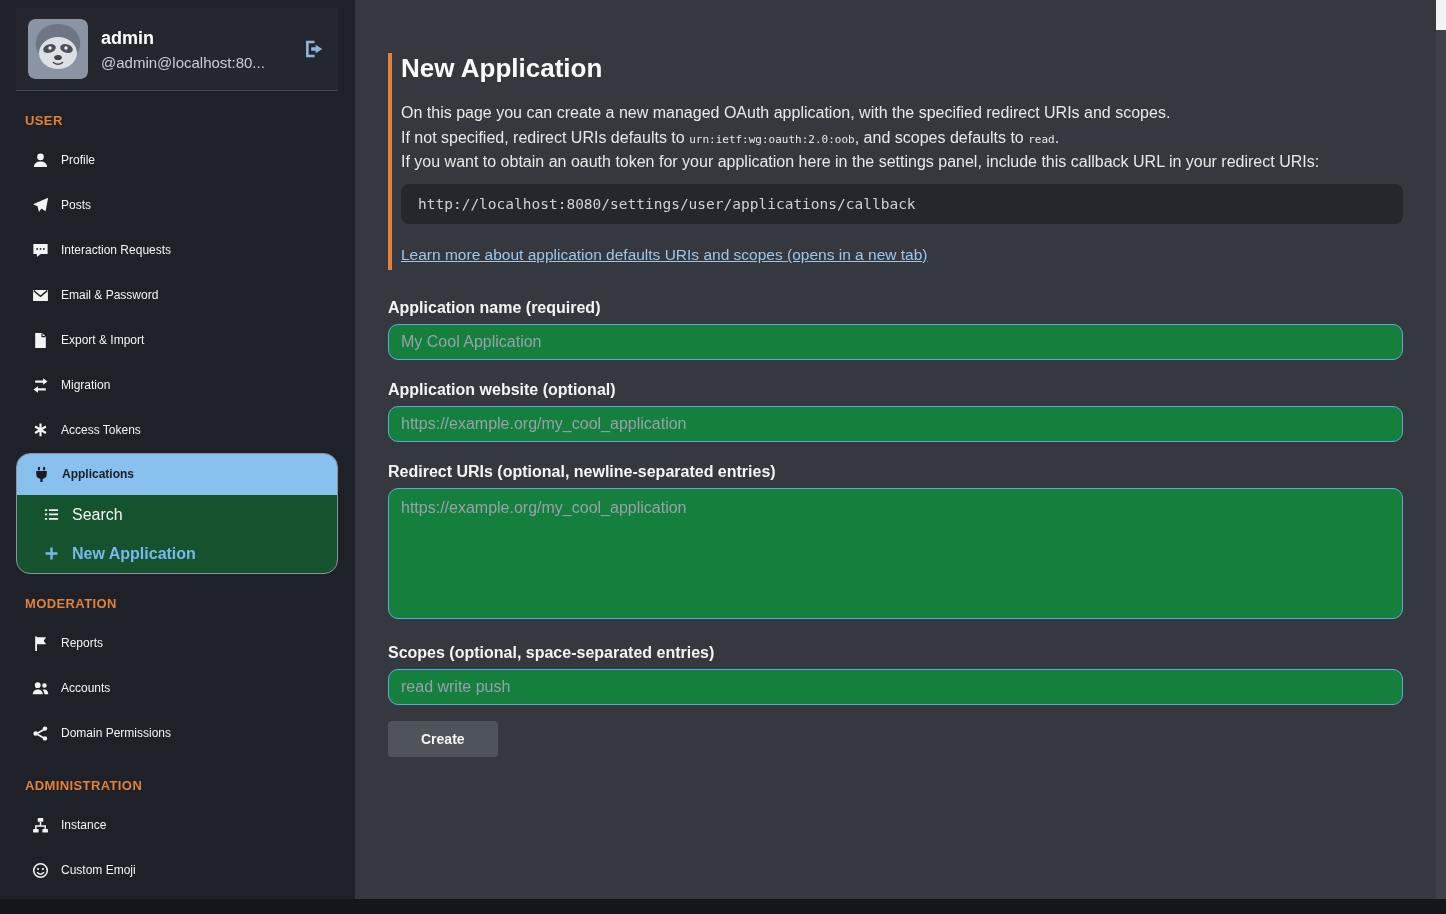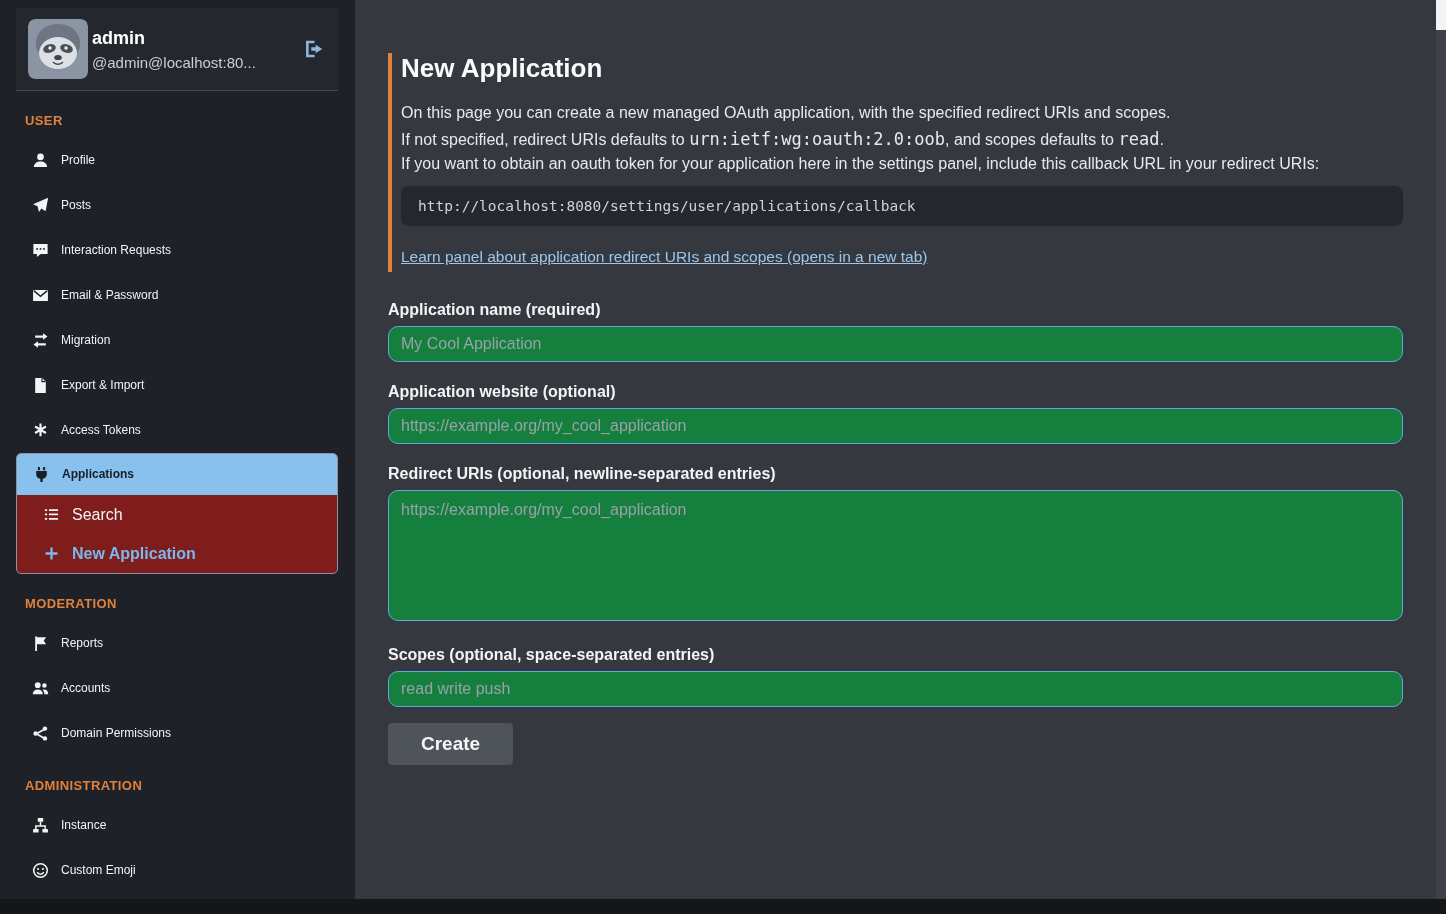--- a/index.html
+++ b/index.html
@@ -3,51 +3,51 @@
 <meta charset="utf-8">
 <style>
   *{box-sizing:border-box;margin:0;padding:0}
   html,body{width:1446px;height:914px;overflow:hidden}
   body{font-family:"Liberation Sans","DejaVu Sans",sans-serif;background:#15171c;color:#eaebec}
   .app{display:flex;width:1446px;height:914px;position:relative;overflow:hidden;background:#15171c}
 
   
   .sidebar{flex:0 0 355px;width:355px;background:#1e2127;overflow:hidden}
   .side-inner{margin:8px 17px 0 16px}
-  .user-card{display:flex;align-items:center;gap:4px;background:#24282e;padding:11px 12px;border-bottom:1px solid #42464e;cursor:pointer}
+  .user-card{display:flex;align-items:center;gap:13px;background:#24282e;padding:11px 12px;border-bottom:1px solid #42464e;cursor:pointer}
   .avatar{width:60px;height:60px;flex:0 0 60px;border-radius:7px;overflow:hidden}
   .user-meta{flex:1;min-width:0}
   .user-name{font-weight:bold;font-size:18px;color:#ffffff;margin-bottom:5px}
   .user-handle{font-size:15px;color:#c9ced4;white-space:nowrap;overflow:hidden}
   .logout{color:#8fb4de;flex:0 0 24px;display:flex;justify-content:center;cursor:pointer}
   .section-label{color:#e0813c;font-size:13px;font-weight:bold;letter-spacing:.03em;margin:22px 0 10px 9px}
   .nav-item{display:flex;align-items:center;gap:10px;padding:12px 13px;color:#f3f4f5;font-size:12px;line-height:21px;cursor:pointer;text-decoration:none}
   .icon{width:22px;flex:0 0 22px;display:inline-flex;justify-content:center;color:inherit}
   .icon svg{display:block}
-  .app-group{border:1px solid #8b93a0;border-radius:5px;overflow:hidden;background:#7f1d1d}
+  .app-group{border:1px solid #8b93a0;border-radius:14px;overflow:hidden;background:#14532d}
   .nav-item.active{background:#88c1ee;color:#191e26;font-weight:bold;padding:10px 13px}
   .sub-item{display:flex;align-items:center;gap:10px;padding:9px 13px 9px 23px;color:#f3f4f5;font-size:16px;line-height:21px;cursor:pointer;text-decoration:none}
   .sub-item.sub-active{color:#79b8ec;font-weight:bold}
 
   
   .main{flex:1;background:#35393f;padding:53px 43px 0 33px;overflow:hidden;position:relative}
   .intro{border-left:4px solid #e0813c;padding-left:9px;padding-bottom:6px}
   h1{font-size:26px;font-weight:bold;color:#fafbfc;margin-bottom:17px}
   .intro p{font-size:16px;line-height:1.54;color:#e8e9ea}
-  code.inline{font-family:"DejaVu Sans Mono","Liberation Mono",monospace;font-size:17px;color:#e8e9ea}
+  code.inline{font-family:"DejaVu Sans Mono","Liberation Mono",monospace;font-size:11px;color:#e8e9ea}
   .callback{background:#24272c;border-radius:8px;padding:12px 17px;font-family:"DejaVu Sans Mono","Liberation Mono",monospace;font-size:14.5px;color:#ced3d8;margin-top:9px;white-space:pre;overflow:hidden}
   .learn-more{display:inline-block;margin-top:22px;color:#9fc6e8;text-decoration:underline;font-size:15.5px;cursor:pointer}
   .form{margin-top:29px}
   .field{margin-bottom:21px}
   .field.last{margin-bottom:16px}
   label{display:block;font-weight:bold;font-size:16px;margin-bottom:7px;color:#f3f4f5}
   input,textarea{width:100%;background:#15803d;border:1px solid #5fa8dc;border-radius:10px;color:#e6e8ea;font-size:16px;font-family:"Liberation Sans","DejaVu Sans",sans-serif;padding:0 12px;height:36px;outline:none}
   textarea{height:131px;padding:8px 12px;resize:none;line-height:1.4}
   input::placeholder,textarea::placeholder{color:#98a1ab;opacity:1}
-  .btn{display:inline-block;background:#4f545b;color:#f5f6f7;border:none;border-radius:4px;font-weight:bold;font-size:19px;font-family:inherit;padding:10px 33px;cursor:pointer}
+  .btn{display:inline-block;background:#4f545b;color:#f5f6f7;border:none;border-radius:4px;font-weight:bold;font-size:14px;font-family:inherit;padding:10px 33px;cursor:pointer}
 
   
   .v-scrollbar{position:absolute;right:0;top:0;width:10px;height:899px;background:#3e4248;cursor:pointer}
   .v-thumb{position:absolute;top:0;right:0;width:10px;height:30px;background:#f2f3f4}
   .h-scrollbar{position:absolute;left:0;bottom:0;width:1446px;height:15px;background:#14161a;cursor:pointer}
 </style>
 </head>
 <body>
 
 <div class="app">
@@ -120,35 +120,35 @@
               <path d="M1 2.8h14v10.4H1z"></path>
               <path d="m1.6 3.4 6.4 5.4 6.4-5.4" fill="none" stroke="#1e2127" stroke-width="1.3"></path>
             </svg>
         </span>
         <span>Email &amp; Password</span>
       </a>
 
       <a class="nav-item">
         <span class="icon">
           <svg viewBox="0 0 16 16" width="17" height="17" fill="currentColor">
+              <path d="M3 1h6.6L13 4.4V15H3z"></path>
+              <path d="M9.4 1.2v3.2h3.2" fill="none" stroke="#1e2127" stroke-width="1.1"></path>
+            </svg>
+        </span>
+        <span>Export &amp; Import</span>
+      </a>
+
+      <a class="nav-item">
+        <span class="icon">
+          <svg viewBox="0 0 16 16" width="17" height="17" fill="currentColor">
               <path d="M10.4 1.2 14.6 4.3 10.4 7.4V5.4H3V3.2h7.4z"></path>
               <path d="M5.6 8.6 1.4 11.7l4.2 3.1v-2H13V10.6H5.6z"></path>
             </svg>
         </span>
         <span>Migration</span>
-      </a>
-
-      <a class="nav-item">
-        <span class="icon">
-          <svg viewBox="0 0 16 16" width="17" height="17" fill="currentColor">
-              <path d="M3 1h6.6L13 4.4V15H3z"></path>
-              <path d="M9.4 1.2v3.2h3.2" fill="none" stroke="#1e2127" stroke-width="1.1"></path>
-            </svg>
-        </span>
-        <span>Export &amp; Import</span>
       </a>
 
       <a class="nav-item">
         <span class="icon">
           <svg viewBox="0 0 16 16" width="17" height="17" fill="currentColor">
               <path d="M7 1.3h2v4.2l3.6-2.1 1 1.8L10 7.3l3.6 2.1-1 1.8L9 9.1v4.2H7V9.1l-3.6 2.1-1-1.8 3.6-2.1-3.6-2.1 1-1.8L7 5.5z"></path>
             </svg>
         </span>
         <span>Access Tokens</span>
       </a>
@@ -256,21 +256,21 @@
   </aside>
 
   <main class="main">
 
     <section class="intro">
       <h1>New Application</h1>
       <p><span>On this page you can create a new managed OAuth application, with the specified redirect URIs and scopes.</span></p>
       <p><span>If not specified, redirect URIs defaults to </span><code class="inline">urn:ietf:wg:oauth:2.0:oob</code><span>, and scopes defaults to </span><code class="inline">read</code><span>.</span></p>
       <p><span>If you want to obtain an oauth token for your application here in the settings panel, include this callback URL in your redirect URIs:</span></p>
       <div class="callback">http://localhost:8080/settings/user/applications/callback</div>
-      <a class="learn-more">Learn panel about application redirect URIs and scopes (opens in a new tab)</a>
+      <a class="learn-more">Learn more about application defaults URIs and scopes (opens in a new tab)</a>
     </section>
 
     <form class="form">
       <div class="field">
         <label>Application name (required)</label>
         <input type="text" placeholder="My Cool Application" style="">
       </div>
 
       <div class="field">
         <label>Application website (optional)</label>

